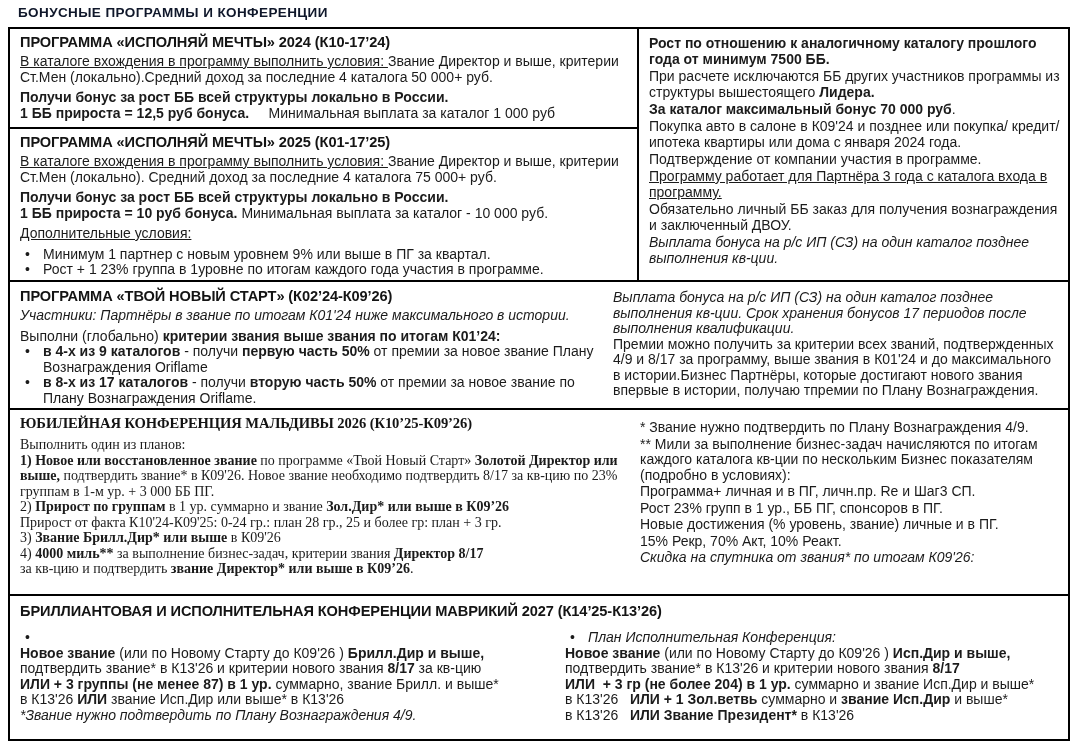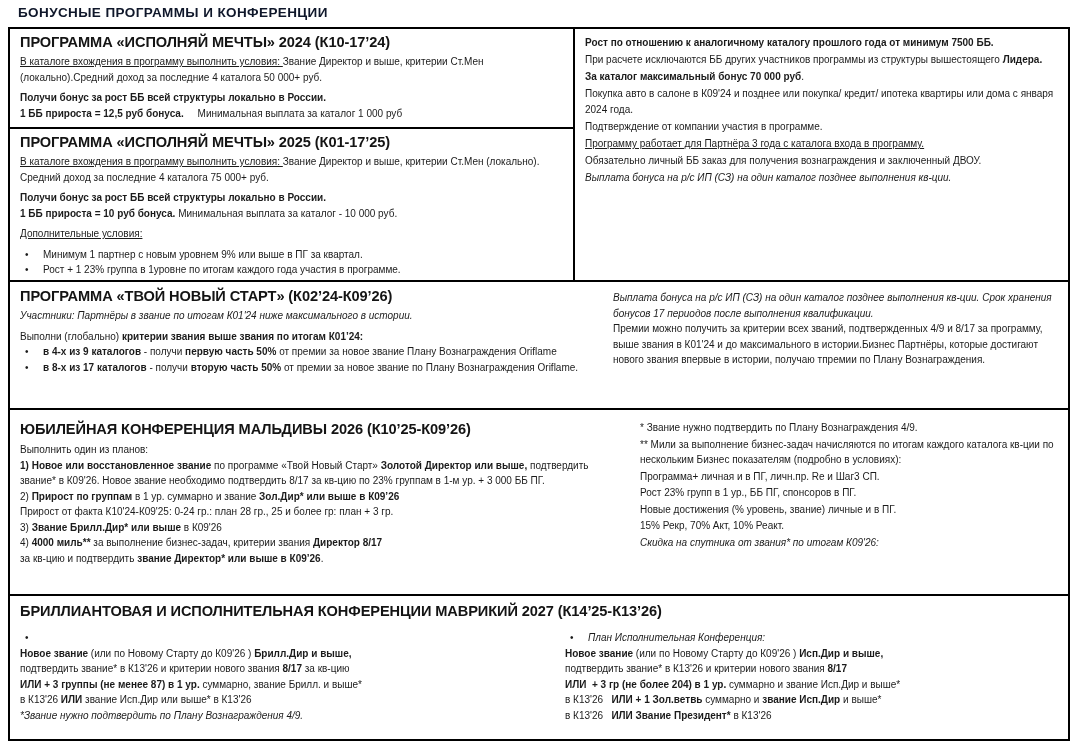--- a/index.html
+++ b/index.html
@@ -11,48 +11,48 @@
     font-size:13.5px; font-weight:bold; letter-spacing:0.4px;
     color:#0f172a;
   }
 
   .doc-table {
     position:absolute; left:8px; top:27px; width:1062px; height:714px;
     border:2px solid #000; display:flex; flex-direction:column; background:#fff;
   }
   .band { display:flex; }
   .band-top { height:253px; border-bottom:2px solid #000; }
-  .band-top-left { width:565px; border-right:2px solid #000; display:flex; flex-direction:column; }
+  .band-top-left { width:629px; border-right:2px solid #000; display:flex; flex-direction:column; }
   .cell { padding:4px 8px 0 10px; overflow:hidden; }
   .cell-2024 { height:100px; border-bottom:2px solid #000; }
   .cell-2025 { flex:1; }
   .band-top-right { flex:1; padding:6px 8px 0 10px; overflow:hidden; }
   .band-top-right .para { line-height:16px; }
   .band-top-right .para + .para { margin-top:1px; }
 
   .band-3 { height:128px; border-bottom:2px solid #000; }
   .band-3 .left { width:598px; padding-top:5px; }
   .band-3 .right { flex:1; padding:8px 8px 0 5px; overflow:hidden; }
   .band-3 .right .para + .para { margin-top:0; }
 
   .band-4 { height:186px; border-bottom:2px solid #000; }
-  .band-4 .left { width:622px; padding-top:10px; }
+  .band-4 .left { width:622px; padding-top:4px;font-family:Liberation Serif, serif; }
   .band-4 .right { flex:1; padding:10px 6px 0 8px; overflow:hidden; }
   .band-4 .right .para + .para { margin-top:1px; }
 
   .band-5 { flex:1; flex-direction:column; padding:6px 8px 3px 10px; overflow:hidden; }
   .band-5 .cols { display:flex; margin-top:7px; }
   .col-diamond { width:532px; }
   .col-exec { flex:1; padding-left:13px; }
 
   .cell-header {
     font-size:14.6px; font-weight:bold; letter-spacing:-0.1px;
     margin:1px 0 4px 0; white-space:nowrap; color:#141414;
   }
-  .para { font-size:10px; line-height:15.5px; }
+  .para { font-size:14px; line-height:15.5px; }
   .para.gap { margin-top:5px; }
   .para.bullet { display:flex; }
   .para .dot { flex:0 0 18px; margin-left:5px; }
   .b { font-weight:bold; }
   .u { text-decoration:underline; }
   .i { font-style:italic; }
 </style>
 </head>
 <body>
 

